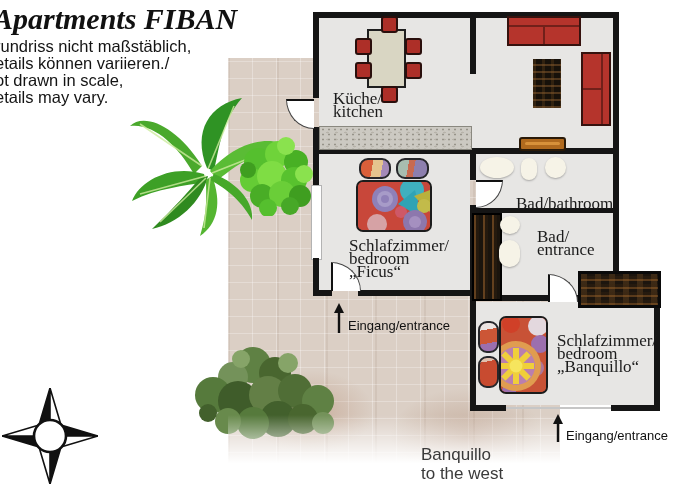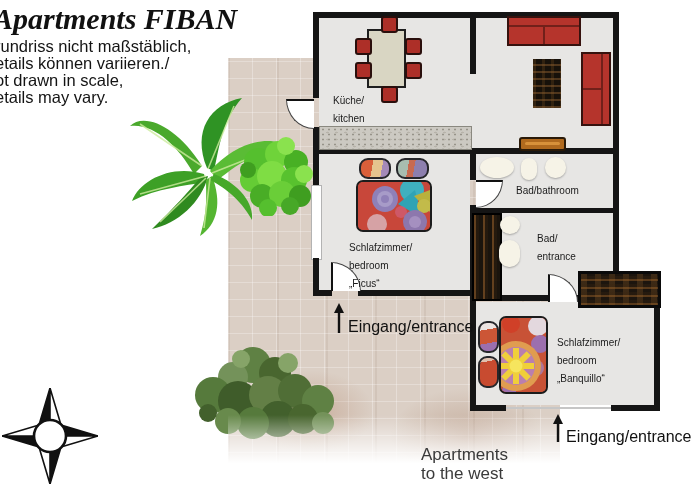--- a/index.html
+++ b/index.html
@@ -48,22 +48,22 @@
   .chair{width:13px;height:13px;background:#ad2f28;border:2px solid #2a0f0c;border-radius:3px;}
   .table{background:#d9d6c3;border:2px solid #1e1e1e;}
   .sofa{background:#b5342c;border:2px solid #36120e;}
   .sline{background:#71201a;}
   .tv{background:#b06a1e;border:2px solid #2a1a08;border-radius:3px;}
   .tv i{position:absolute;left:4px;right:4px;top:3px;height:3px;background:#d7913a;border-radius:2px;display:block;}
   .fixture{background:#f6f3e7;box-shadow:0 1px 2px rgba(0,0,0,.28);}
   .pillow{border:2px solid #26262a;border-radius:9px;}
   .bedframe{border:2px solid #1c1c1c;border-radius:7px;overflow:hidden;background:#c8473a;}
   
-  .lbl{font-size:10px;line-height:18px;color:#1b1b1b;white-space:pre-line;}
-  .entr{font-size:16px;color:#111;white-space:nowrap;}
+  .lbl{font-size:17px;line-height:13px;color:#1b1b1b;white-space:pre-line;font-family:Liberation Serif, serif;}
+  .entr{font-size:13px;color:#111;white-space:nowrap;}
   .west{font-size:17px;line-height:19px;color:#3a3a3a;white-space:pre-line;}
   .thresh{background:#c6c6c6;}
 </style>
 </head>
 <body>
 
 <div id="stage">
 
   <div class="abs courtyard"></div>
 
@@ -220,21 +220,21 @@
             <rect x="-18" y="-3" width="36" height="6" transform="rotate(90)"></rect>
             <rect x="-18" y="-3" width="36" height="6" transform="rotate(135)"></rect>
           </g>
           <circle r="6.5" fill="#f6e55e"></circle>
         </g>
       </svg>
     </div>
 
     <div class="abs lbl" style="left:333px;top:92px">Küche/
 kitchen</div>
-    <div class="abs lbl" style="left:516px;top:182px">Bad/bathroom</div>
+    <div class="abs lbl" style="left:516px;top:197px">Bad/bathroom</div>
     <div class="abs lbl" style="left:537px;top:230px">Bad/
 entrance</div>
     <div class="abs lbl" style="left:349px;top:239px">Schlafzimmer/
 bedroom „Ficus“</div>
     <div class="abs lbl" style="left:557px;top:334px">Schlafzimmer/
 bedroom
 „Banquillo“</div>
   </div>
 
   <svg class="abs" style="left:333px;top:303px;width:12px;height:32px;z-index:4" viewBox="0 0 12 32">
@@ -242,21 +242,21 @@
     <polygon points="6,0 1,10 11,10" fill="#111"></polygon>
   </svg>
   <div class="abs entr" style="left:348px;top:318px;z-index:4">Eingang/entrance</div>
 
   <svg class="abs" style="left:552px;top:414px;width:12px;height:30px;z-index:4" viewBox="0 0 12 30">
     <line x1="6" y1="28" x2="6" y2="8" stroke="#111" stroke-width="2.4"></line>
     <polygon points="6,0 1,10 11,10" fill="#111"></polygon>
   </svg>
   <div class="abs entr" style="left:566px;top:428px;z-index:4">Eingang/entrance</div>
 
-  <div class="abs west" style="left:421px;top:445px;z-index:4">Apartments
+  <div class="abs west" style="left:421px;top:445px;z-index:4">Banquillo
 to the west</div>
 
   <svg class="abs" style="left:2px;top:388px;width:96px;height:96px;z-index:4" viewBox="0 0 96 96">
     <g stroke="#111" stroke-width="1.6" stroke-linejoin="round">
       <polygon points="48,0 37,37 48,48" fill="#111"></polygon>
         <polygon points="48,0 59,37 48,48" fill="#fff"></polygon>
       <polygon points="96,48 59,37 48,48" fill="#111"></polygon>
         <polygon points="96,48 59,59 48,48" fill="#fff"></polygon>
       <polygon points="48,96 59,59 48,48" fill="#111"></polygon>
         <polygon points="48,96 37,59 48,48" fill="#fff"></polygon>

